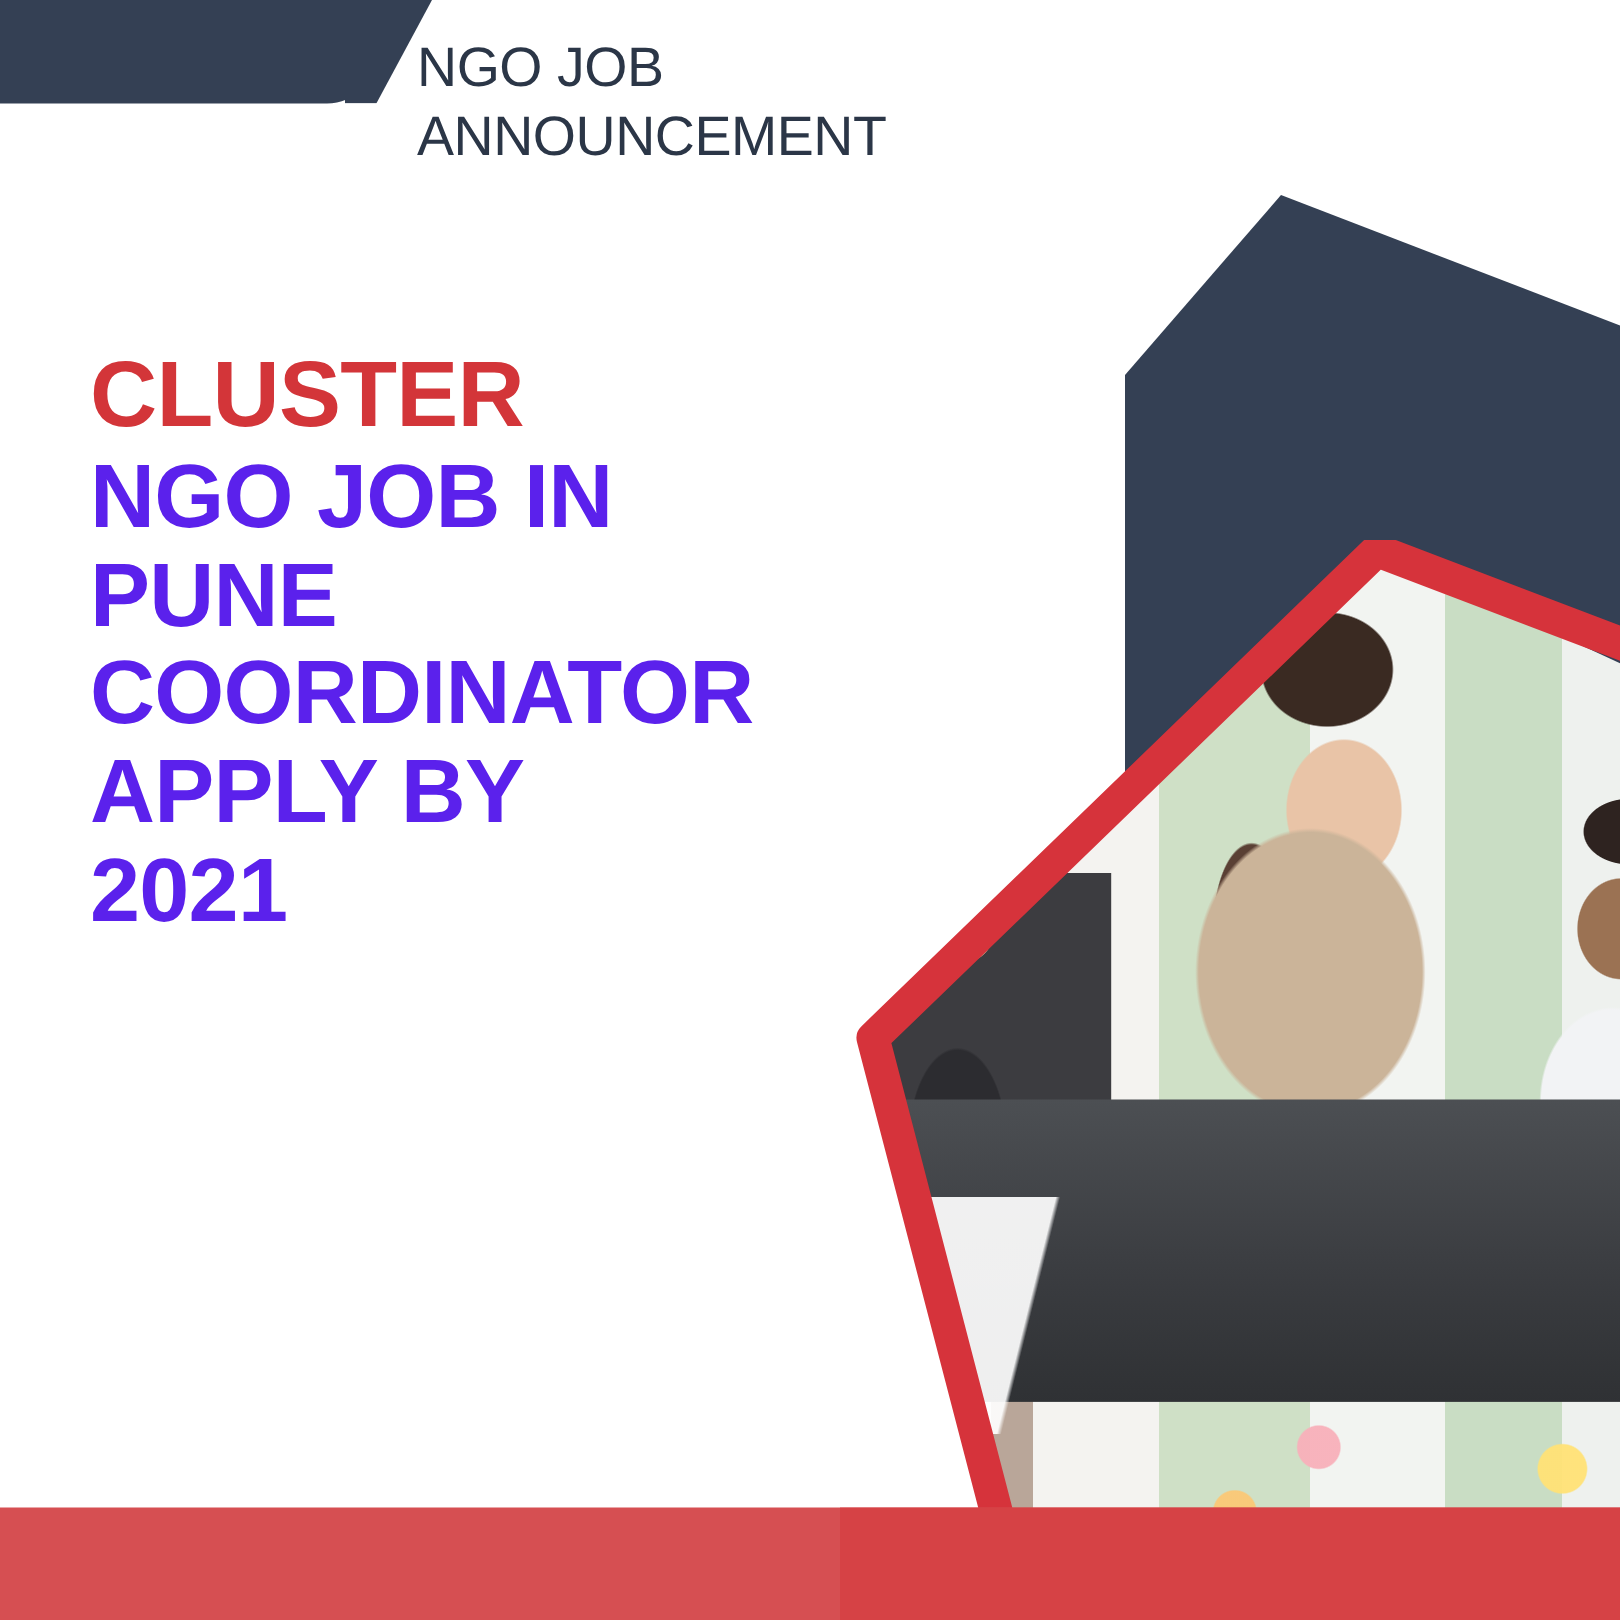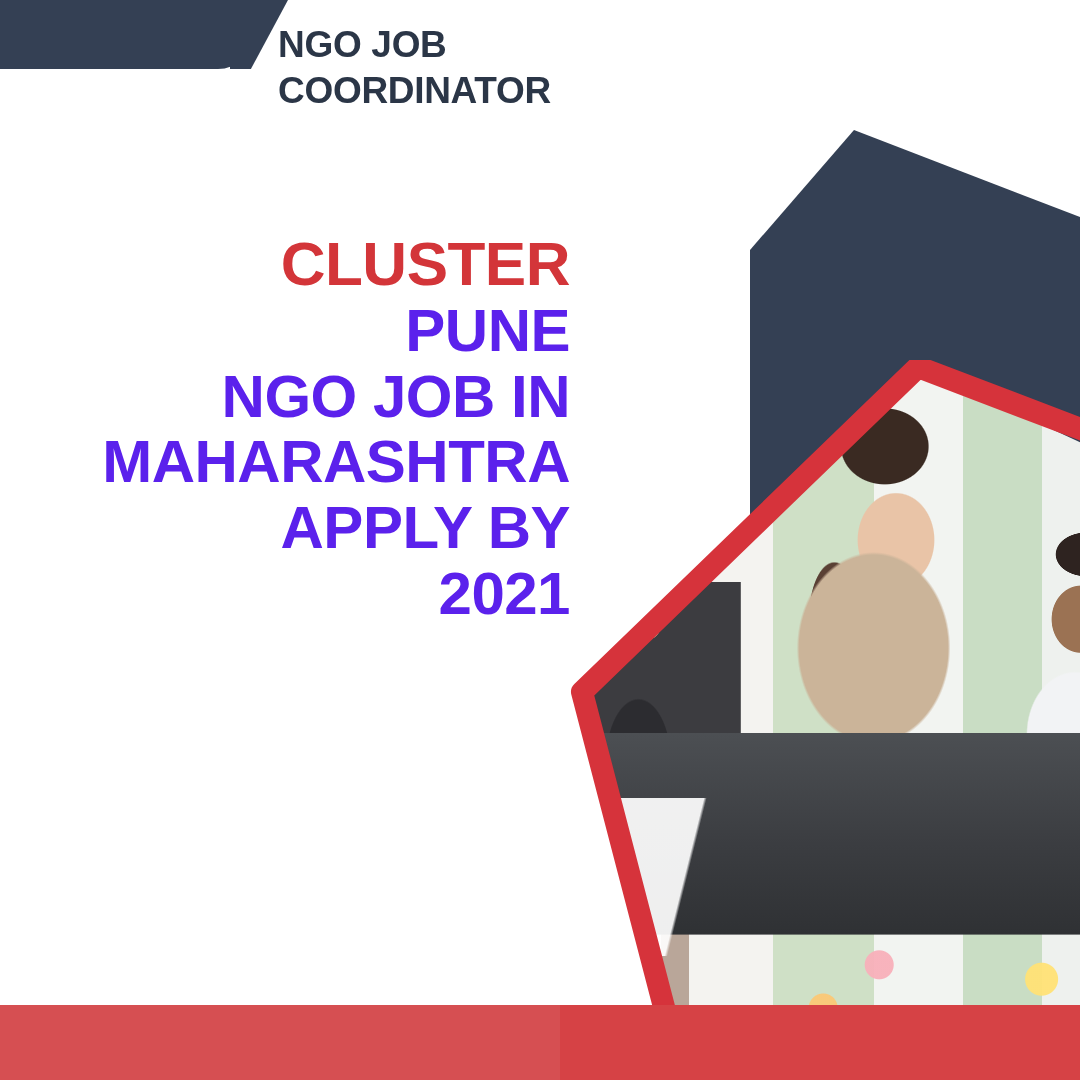--- a/index.html
+++ b/index.html
@@ -40,21 +40,21 @@
   }
 
   
   .kicker {
     position: absolute;
     left: 278px;
     top: 22px;
     width: 420px;
     color: #2b3647;
     font-size: 37px;
-    font-weight: bold;
+    font-weight: normal;
     line-height: 1.25;
     letter-spacing: -0.3px;
   }
   .kicker .kline { display: block; }
 
   
   .navy-shape {
     position: absolute;
     left: 750px;
     top: 118px;
@@ -127,21 +127,21 @@
     pointer-events: none;
   }
   .hex-stroke svg { display: block; width: 100%; height: 100%; }
 
   
   .headline {
     position: absolute;
     left: 60px;
     top: 232px;
     width: 510px;
-    text-align: right;
+    text-align: left;
     font-weight: bold;
     line-height: 1.03;
     letter-spacing: -0.5px;
   }
   .headline .role {
     display: block;
     color: #d33539;
     font-size: 62px;
   }
   .headline .detail {
@@ -166,41 +166,41 @@
 </style>
 </head>
 <body>
 
 <div id="poster">
 
   <div class="corner-band"></div>
 
   <div class="kicker">
     <span class="kline">NGO JOB</span>
-    <span class="kline">COORDINATOR</span>
+    <span class="kline">ANNOUNCEMENT</span>
   </div>
 
   <div class="navy-shape"></div>
 
   <div class="photo-frame">
     <div class="photo-clip">
       <div class="photo"></div>
     </div>
     <div class="hex-stroke">
       <svg viewBox="0 0 560 720" preserveAspectRatio="none" aria-hidden="true">
         <path d="M 22 332 L 358 7 L 560 84 L 560 700 L 123 720 Z" fill="none" stroke="#d6333b" stroke-width="22" stroke-linejoin="round" vector-effect="non-scaling-stroke"></path>
       </svg>
     </div>
   </div>
 
   <div class="headline">
     <span class="role">CLUSTER</span>
+    <span class="detail">NGO JOB IN</span>
     <span class="detail">PUNE</span>
-    <span class="detail">NGO JOB IN</span>
-    <span class="detail">MAHARASHTRA</span>
+    <span class="detail">COORDINATOR</span>
     <span class="detail">APPLY BY</span>
     <span class="detail">2021</span>
   </div>
 
   <div class="footer-bar"></div>
   <div class="footer-bar over-photo" style="left:560px;width:520px;"></div>
 
 </div>
 
 </body></html>

